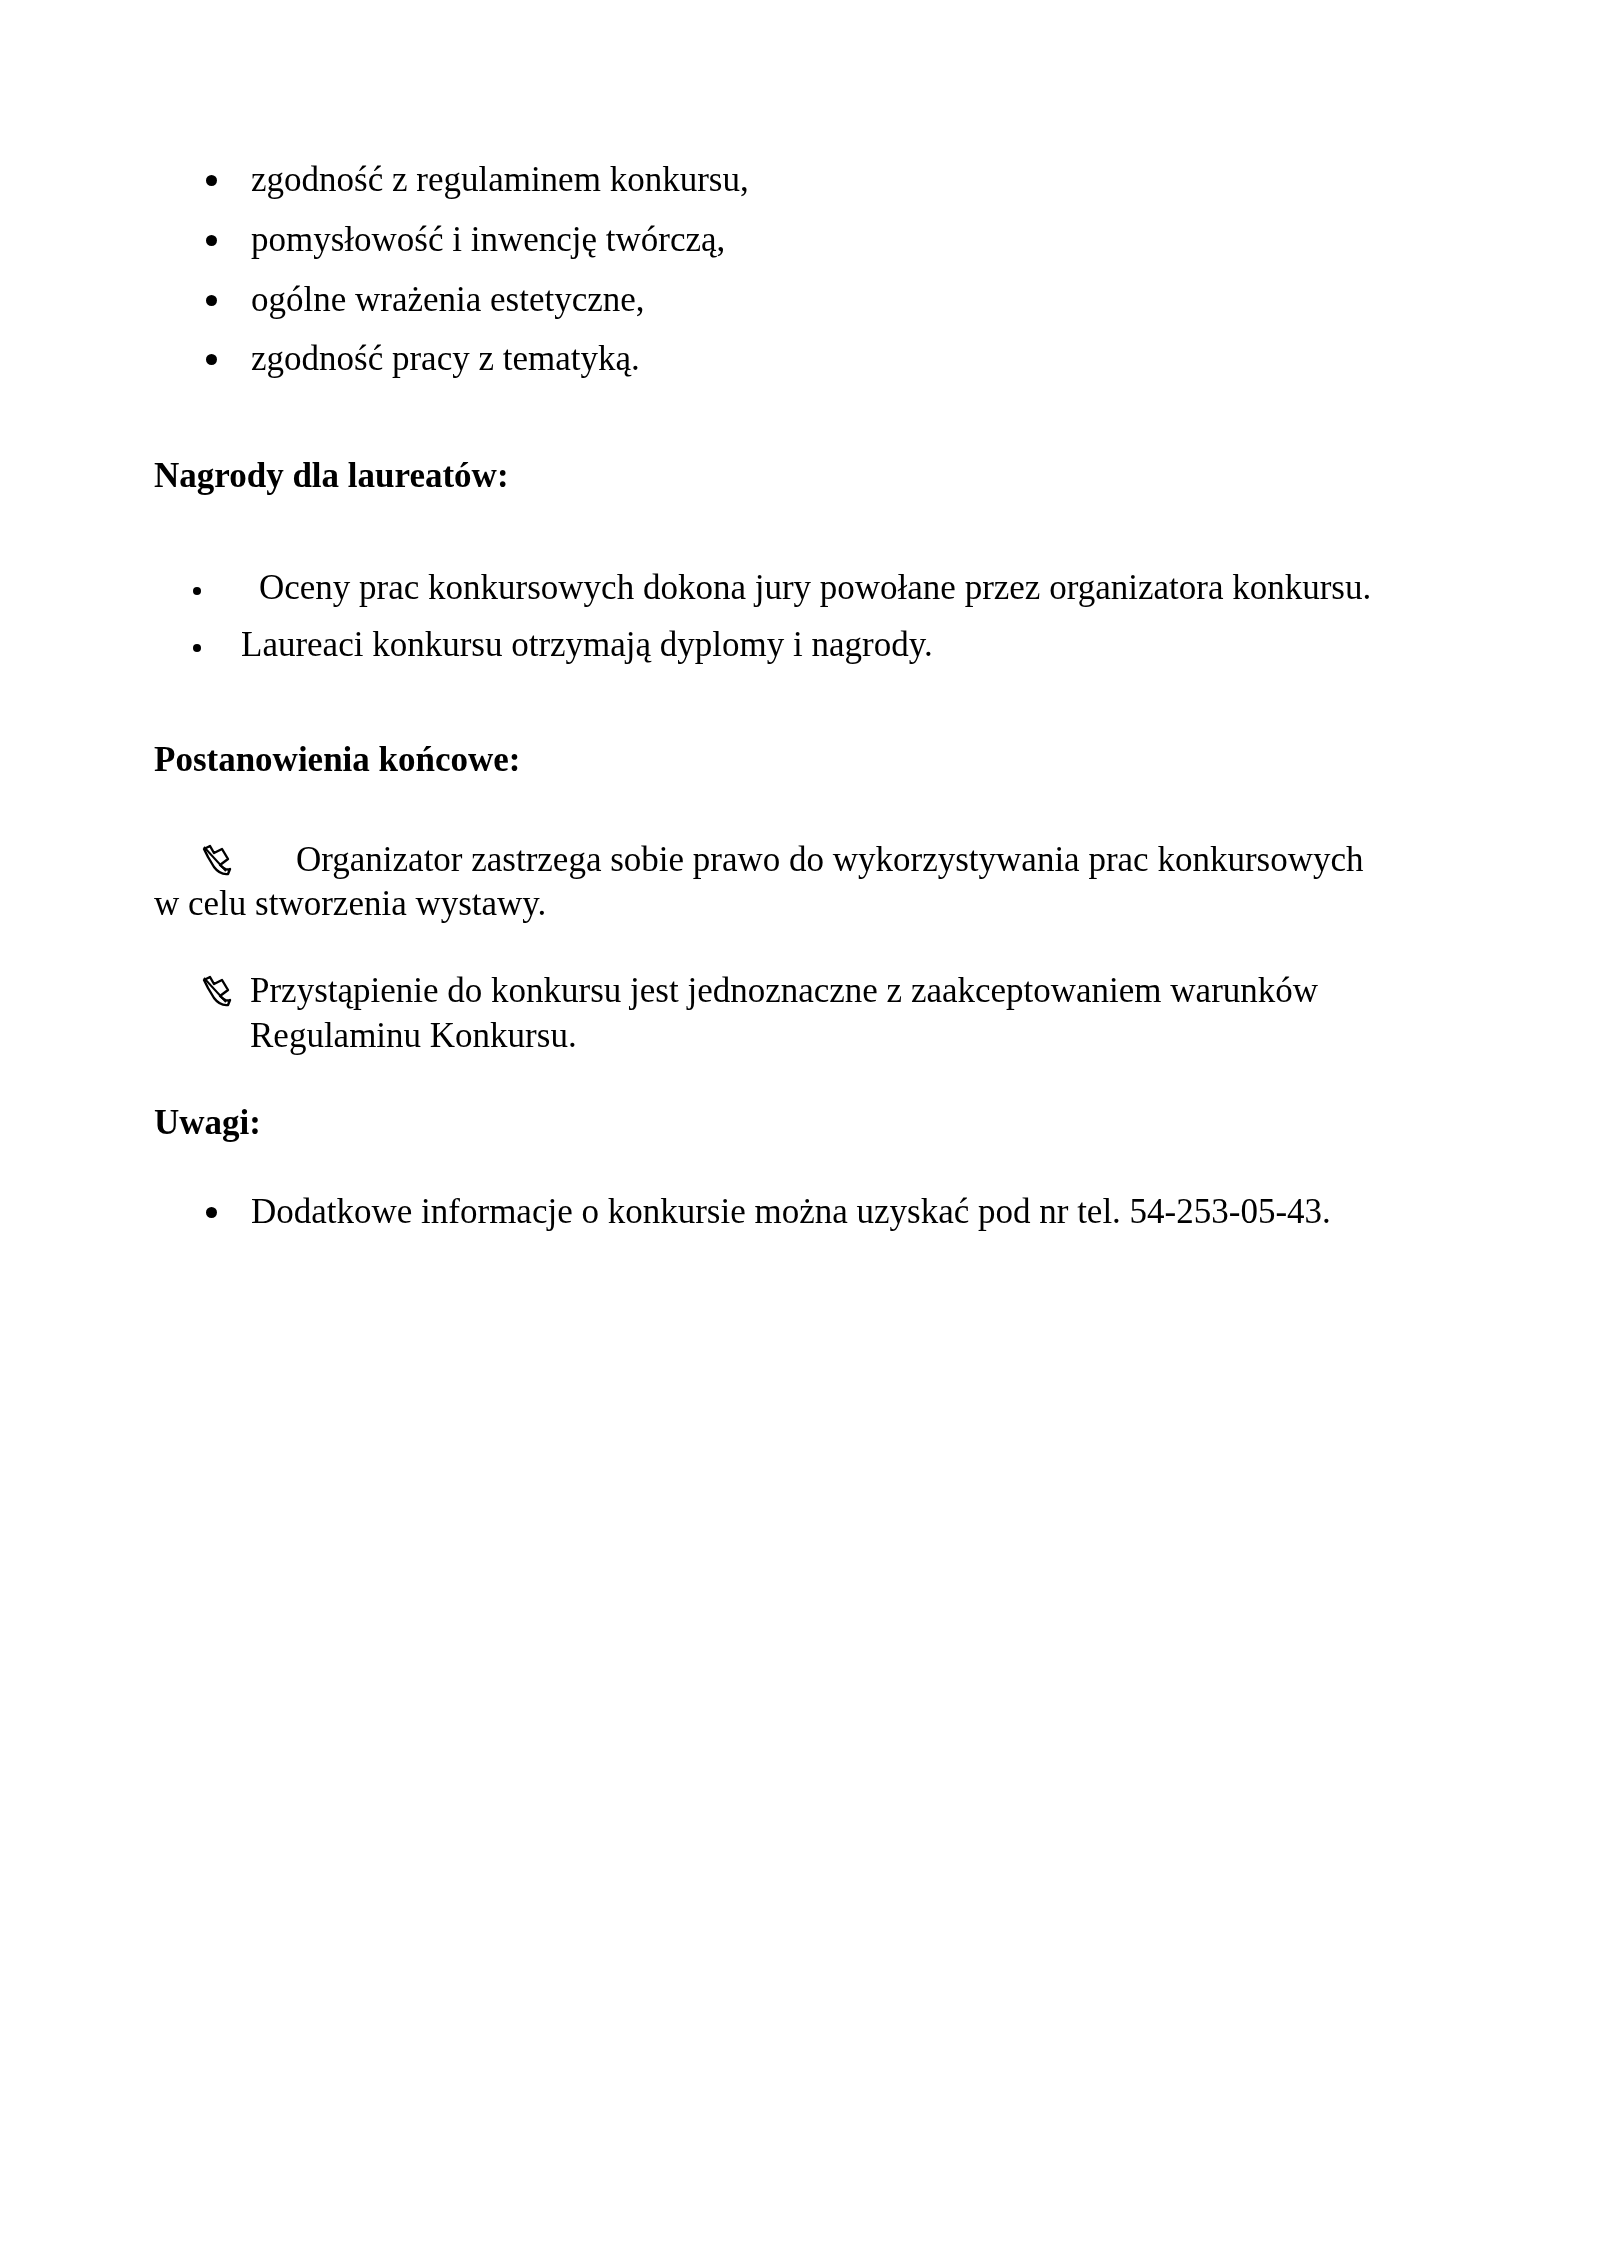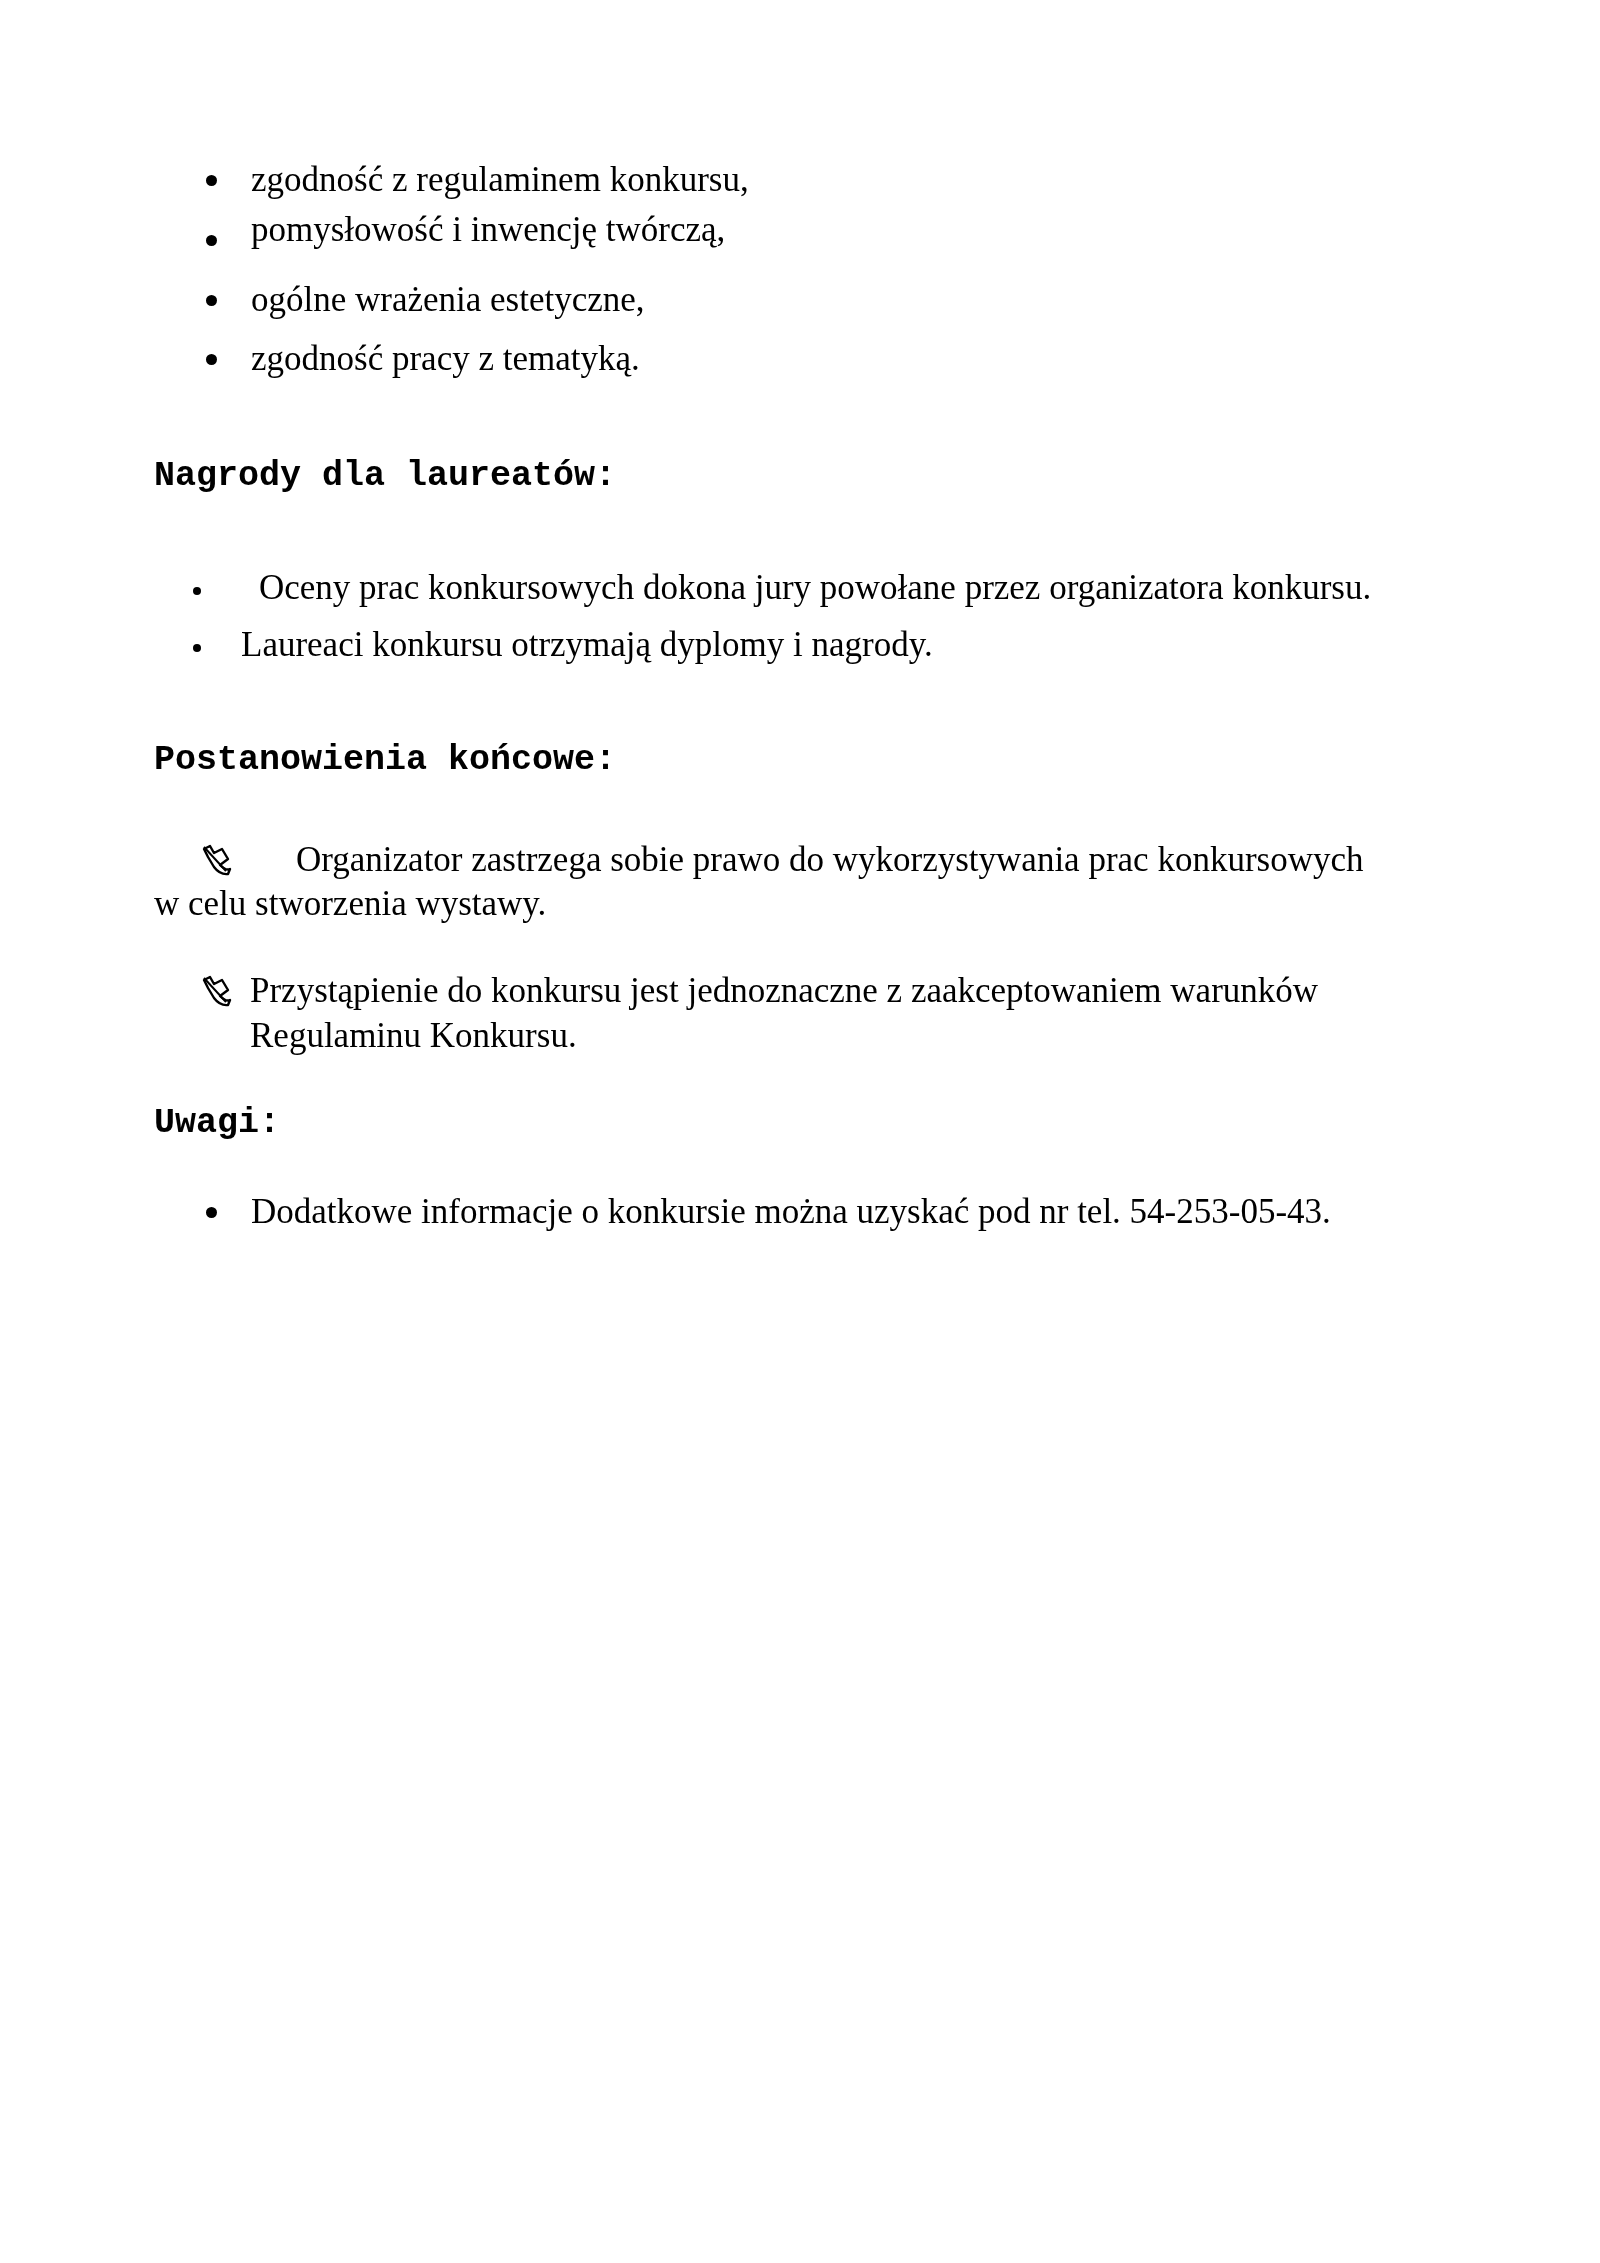--- a/index.html
+++ b/index.html
@@ -1,31 +1,31 @@
 <!DOCTYPE html>
 <html><head>
 <meta charset="utf-8">
 <style>
   html, body { margin:0; padding:0; background:#ffffff; }
   body { width:1600px; height:2263px; position:relative; overflow:hidden;
          font-family:"Liberation Serif", serif; color:#000; font-size:35px; }
   .line { position:absolute; white-space:nowrap; line-height:44px; }
-  .h { font-weight:bold; left:154px;font-family:Liberation Mono, monospace; }
+  .h { font-weight:bold; left:154px; }
   .dot { position:absolute; width:11px; height:11px; border-radius:50%; background:#000; }
   .dot.small { width:8px; height:8px; }
   .scroll-icon { position:absolute; width:32px; height:34px; }
 </style>
 </head>
 <body>
 
 <div>
   <div class="dot" style="left:206px;top:175px;"></div>
   <div class="line" style="left:251px;top:158px;">zgodność z regulaminem konkursu,</div>
   <div class="dot" style="left:206px;top:235px;"></div>
-  <div class="line" style="left:251px;top:208px;">pomysłowość i inwencję twórczą,</div>
+  <div class="line" style="left:251px;top:218px;">pomysłowość i inwencję twórczą,</div>
   <div class="dot" style="left:206px;top:295px;"></div>
   <div class="line" style="left:251px;top:278px;">ogólne wrażenia estetyczne,</div>
   <div class="dot" style="left:206px;top:354px;"></div>
   <div class="line" style="left:251px;top:337px;">zgodność pracy z tematyką.</div>
 </div>
 
 <div class="line h" style="top:454px;">Nagrody dla laureatów:</div>
 <div>
   <div class="dot small" style="left:193px;top:587px;"></div>
   <div class="line" style="left:241px;top:566px;margin-left:18px;">Oceny prac konkursowych dokona jury powołane przez organizatora konkursu.</div>

